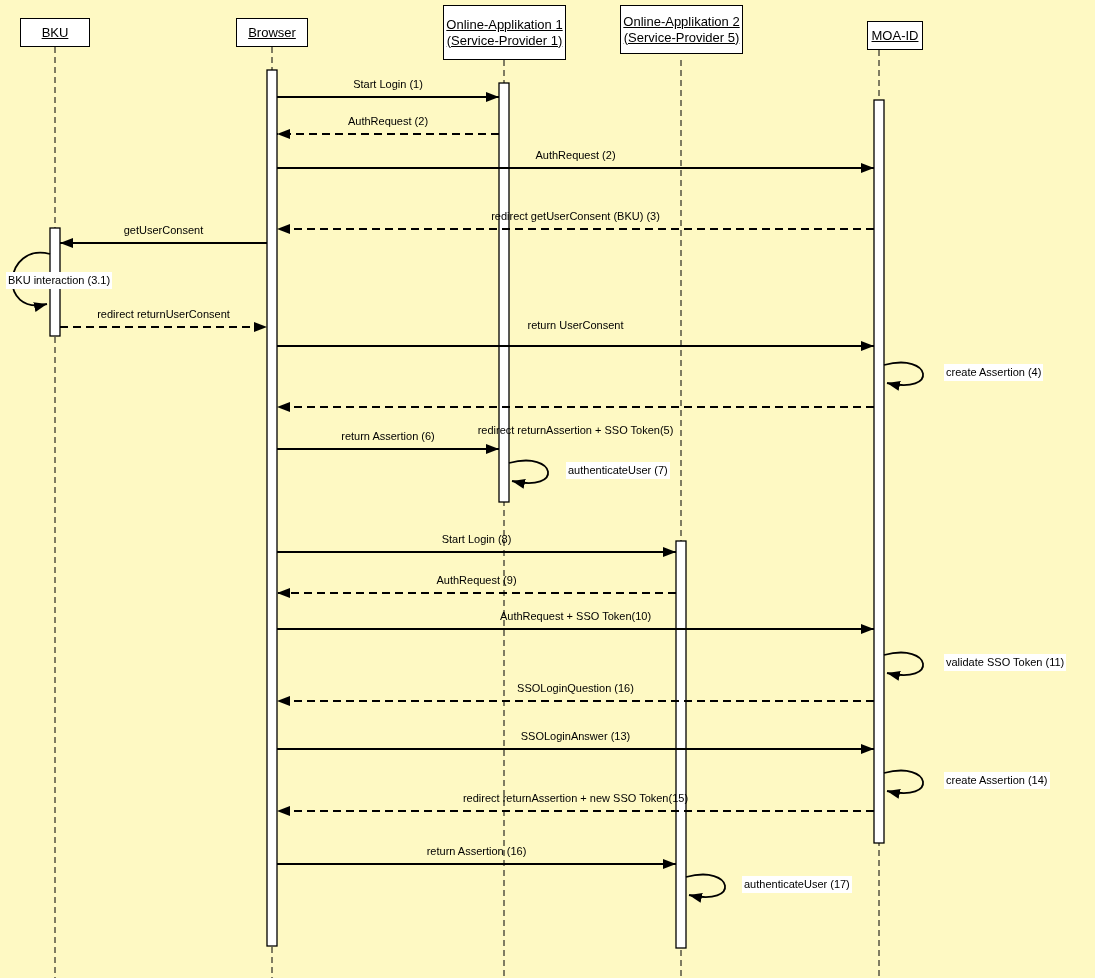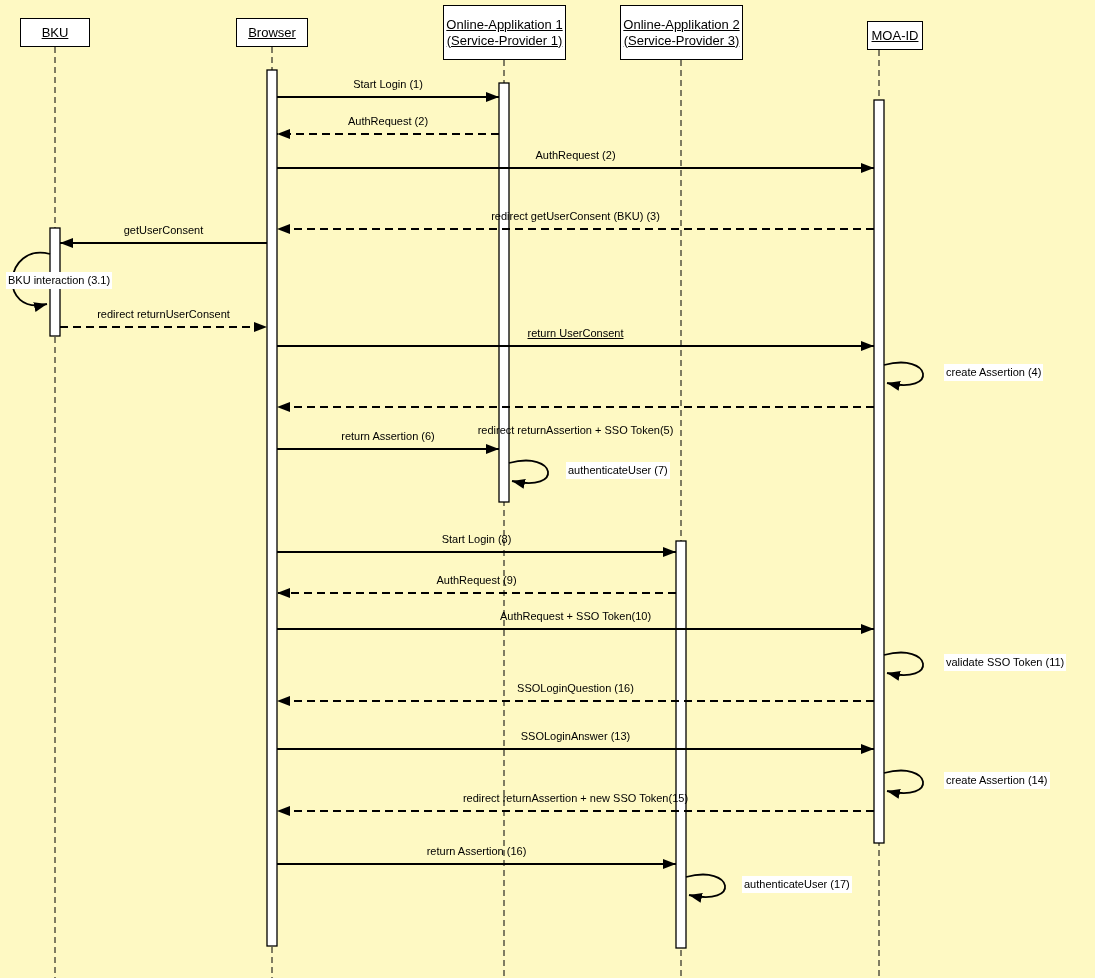--- a/index.html
+++ b/index.html
@@ -91,35 +91,35 @@
       <div class="actor-box" style="left: 20px; top: 18px; width: 70px; height: 29px;">
         <div class="line">BKU</div>
       </div>
       <div class="actor-box" style="left: 236px; top: 18px; width: 72px; height: 29px;">
         <div class="line">Browser</div>
       </div>
       <div class="actor-box" style="left: 443px; top: 5px; width: 123px; height: 55px;">
         <div class="line">Online-Applikation 1</div>
         <div class="line">(Service-Provider 1)</div>
       </div>
-      <div class="actor-box" style="left: 620px; top: 5px; width: 123px; height: 55px;">
+      <div class="actor-box" style="left: 620px; top: 5px; width: 123px; height: 49px;">
         <div class="line">Online-Applikation 2</div>
-        <div class="line">(Service-Provider 3)</div>
+        <div class="line">(Service-Provider 5)</div>
       </div>
       <div class="actor-box" style="left: 867px; top: 21px; width: 56px; height: 29px;">
         <div class="line">MOA-ID</div>
       </div>
       <div class="msg-label mid" style="left: 388px; top: 76px;">Start Login (1)</div>
       <div class="msg-label mid" style="left: 388px; top: 113px;">AuthRequest (2)</div>
       <div class="msg-label mid" style="left: 575.5px; top: 147px;">AuthRequest (2)</div>
       <div class="msg-label mid" style="left: 575.5px; top: 208px;">redirect getUserConsent (BKU) (3)</div>
       <div class="msg-label mid" style="left: 163.5px; top: 222px;">getUserConsent</div>
       <div class="msg-label self-label" style="left: 6px; top: 272px;">BKU interaction (3.1)</div>
       <div class="msg-label mid" style="left: 163.5px; top: 306px;">redirect returnUserConsent</div>
-      <div class="msg-label mid" style="left: 575.5px; top: 325px; text-decoration: underline;">return UserConsent</div>
+      <div class="msg-label mid" style="left: 575.5px; top: 317px;">return UserConsent</div>
       <div class="msg-label self-label" style="left: 944px; top: 364px;">create Assertion (4)</div>
       <div class="msg-label mid" style="left: 575.5px; top: 386px; margin-top: 36px;">redirect returnAssertion + SSO Token(5)</div>
       <div class="msg-label mid" style="left: 388px; top: 428px;">return Assertion (6)</div>
       <div class="msg-label self-label" style="left: 566px; top: 462px;">authenticateUser (7)</div>
       <div class="msg-label mid" style="left: 476.5px; top: 531px;">Start Login (8)</div>
       <div class="msg-label mid" style="left: 476.5px; top: 572px;">AuthRequest (9)</div>
       <div class="msg-label mid" style="left: 575.5px; top: 608px;">AuthRequest + SSO Token(10)</div>
       <div class="msg-label self-label" style="left: 944px; top: 654px;">validate SSO Token (11)</div>
       <div class="msg-label mid" style="left: 575.5px; top: 680px;">SSOLoginQuestion (16)</div>
       <div class="msg-label mid" style="left: 575.5px; top: 728px;">SSOLoginAnswer (13)</div>

